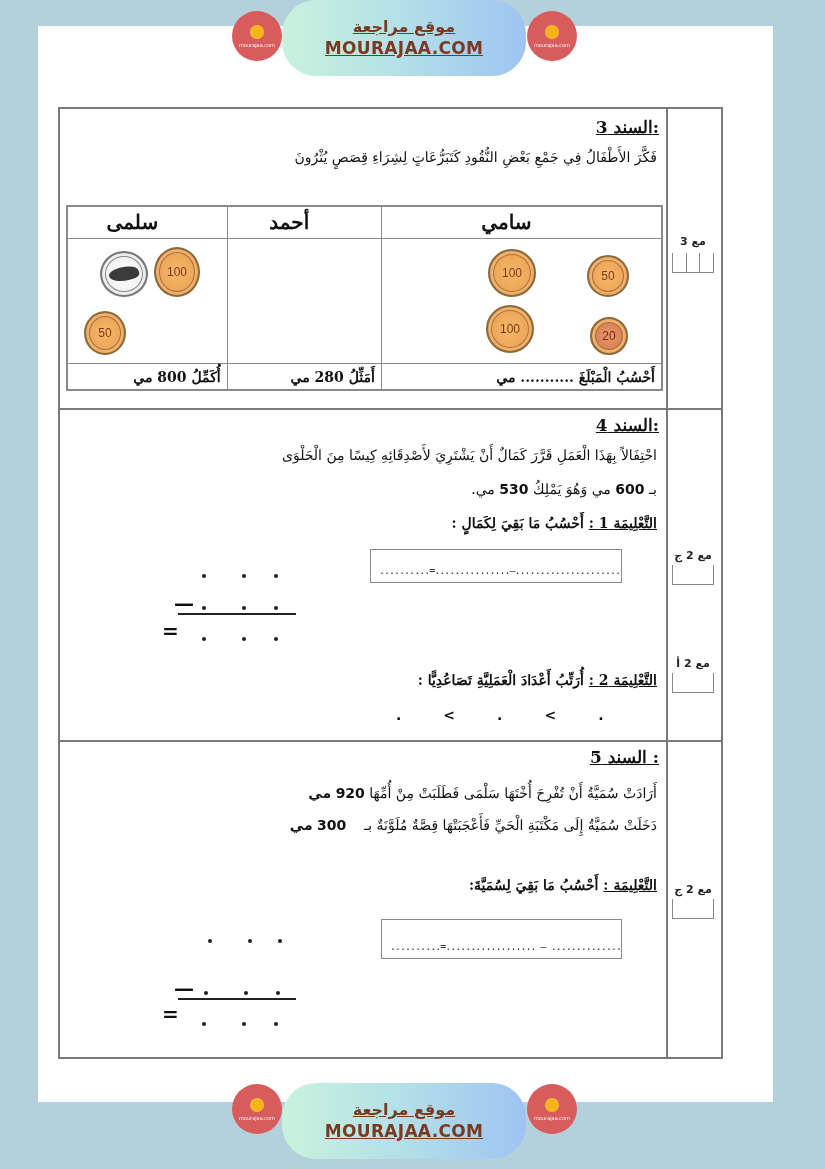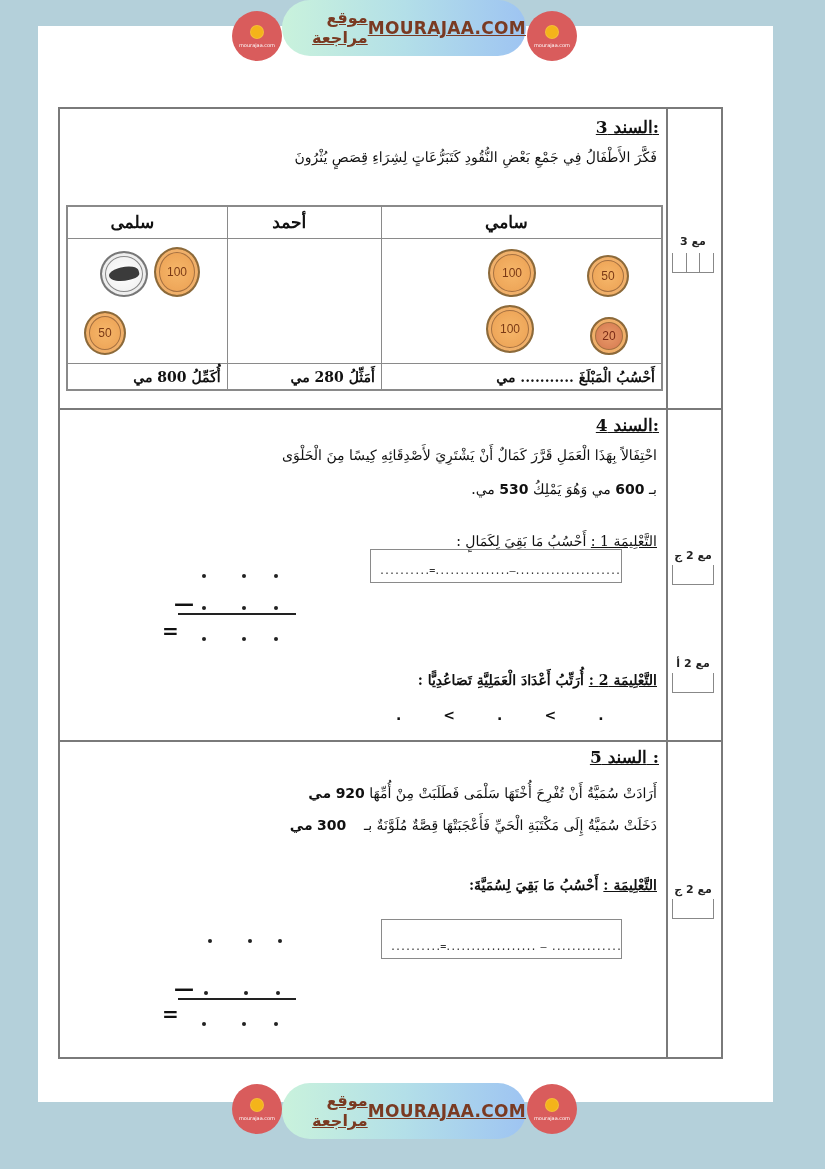--- a/index.html
+++ b/index.html
@@ -11,24 +11,24 @@
     }
     .page {
       position: absolute;
       left: 38px; top: 26px;
       width: 735px; height: 1076px;
       background: #ffffff;
     }
     
     .banner {
       position: absolute;
-      left: 282px; width: 244px; height: 56px;
+      left: 282px; width: 244px; height: 76px;
       border-radius: 34px;
       background: linear-gradient(90deg, #c9f2dc 0%, #b3dfe8 50%, #9ec4f2 100%);
-      display: flex; flex-direction: row; align-items: center; justify-content: center;
+      display: flex; flex-direction: column; align-items: center; justify-content: center;
       color: #7a3a22;
       font-weight: bold;
     }
     .banner.top { top: 0px; }
     .banner.bottom { top: 1083px; }
     .banner .ar { font-size: 16px; text-decoration: underline; line-height: 20px; direction: rtl; font-family: "DejaVu Sans", sans-serif; }
     .banner .en { font-size: 17px; text-decoration: underline; line-height: 22px; letter-spacing: 0.3px; font-family: "DejaVu Sans", sans-serif; }
     .logo {
       position: absolute; width: 50px; height: 50px; border-radius: 50%;
       background: #d95c5c;
@@ -72,21 +72,21 @@
     .ctable {
       position: absolute; left: 6px; top: 96px;
       width: 597px; height: 186px;
       border: 2px solid #8a8a8a;
       border-collapse: collapse; direction: rtl;
     }
     .ctable td, .ctable th {
       border: 1px solid #8a8a8a; vertical-align: middle;
       font-family: "DejaVu Serif", serif; color: #111;
     }
-    .ctable th { height: 32px; font-size: 17px; font-weight: bold; padding-right: 30px; }
+    .ctable th { height: 32px; font-size: 20px; font-weight: bold; padding-right: 30px; }
     .ctable td.coins { height: 124px; position: relative; }
     .ctable td.foot { height: 26px; font-size: 14px; font-weight: bold; text-align: right; padding-right: 6px; }
 
     .coin {
       position: absolute; border-radius: 50%;
       display: flex; align-items: center; justify-content: center;
       font-family: Liberation Sans, sans-serif; font-size: 12px; color: #7b3a16;
       background: radial-gradient(circle, #f6b76a 0%, #eea659 60%, #d08a45 85%);
       border: 2px solid #8c6a3a;
       box-shadow: inset 0 0 0 3px #f0b06a, inset 0 0 0 4px #a57040;
@@ -184,21 +184,21 @@
   <div class="score-label" style="top:126px;">مع 3</div>
   <div class="score-box split" style="top:144px;">
       <span></span>
       <span></span>
       <span></span>
     </div>
 
   <div class="heading" style="top:306px;">السند 4:</div>
   <div class="para" style="top:330px; width:595px;">احْتِفَالاً بِهَذَا الْعَمَلِ قَرَّرَ كَمَالٌ أَنْ يَشْتَرِيَ لأَصْدِقَائِهِ كِيسًا مِنَ الْحَلْوَى</div>
   <div class="para" style="top:364px; width:595px;"><span>بـ </span><b>600</b><span> مي وَهُوَ يَمْلِكُ </span><b>530</b><span> مي.</span></div>
-  <div class="para" style="top:416px; width:595px; font-weight:normal;">
+  <div class="para" style="top:398px; width:595px; font-weight:bold;">
     <span style="text-decoration:underline;">التَّعْلِيمَة 1 :</span>
     <span>أَحْسُبُ مَا بَقِيَ لِكَمَالٍ :</span>
   </div>
 
   <div class="answer-box" style="left:310px; top:440px; width:252px;">..........=...............—.......................</div>
 
   <div class="col-op" style="left:108px; top:450px; width:130px; height:90px;">
     <div class="dot" style="left:34px; top:15px;"></div>
       <div class="dot" style="left:74px; top:15px;"></div>
       <div class="dot" style="left:106px; top:15px;"></div>

